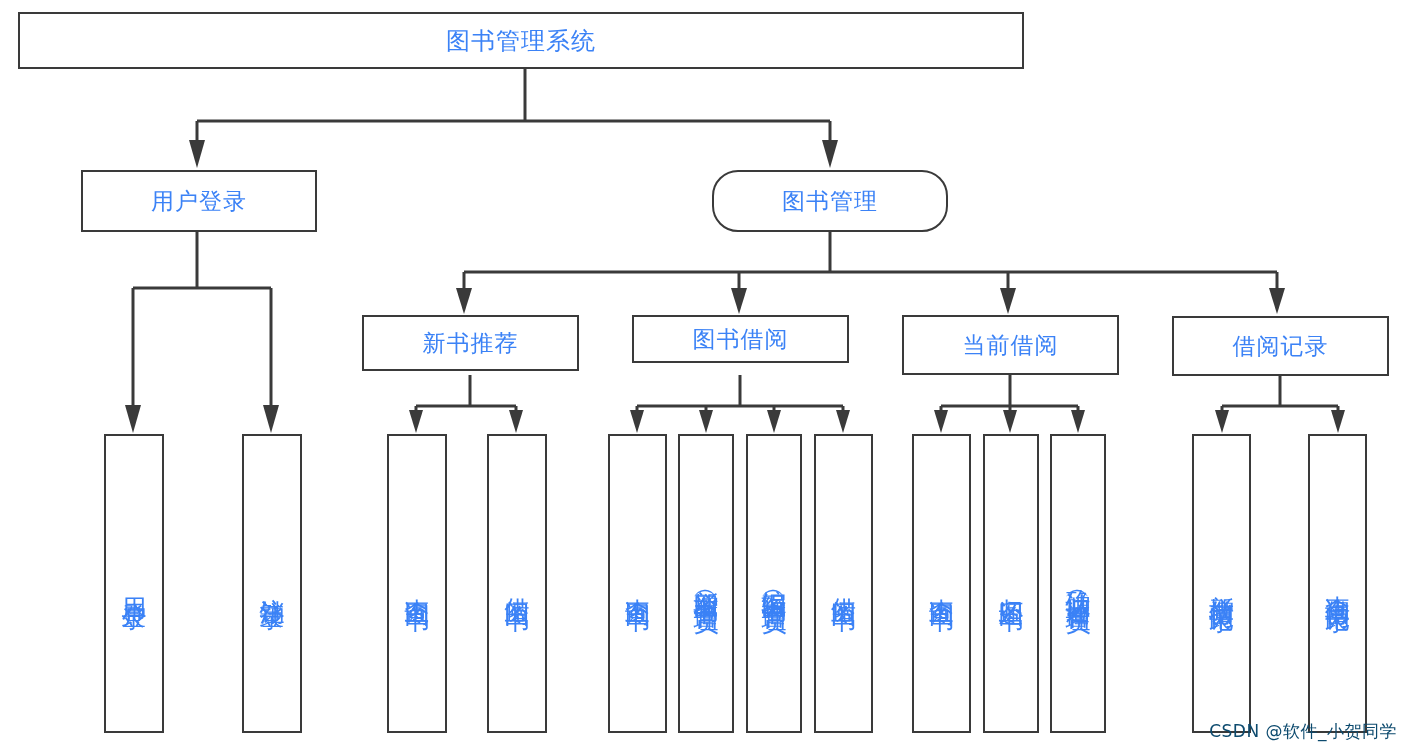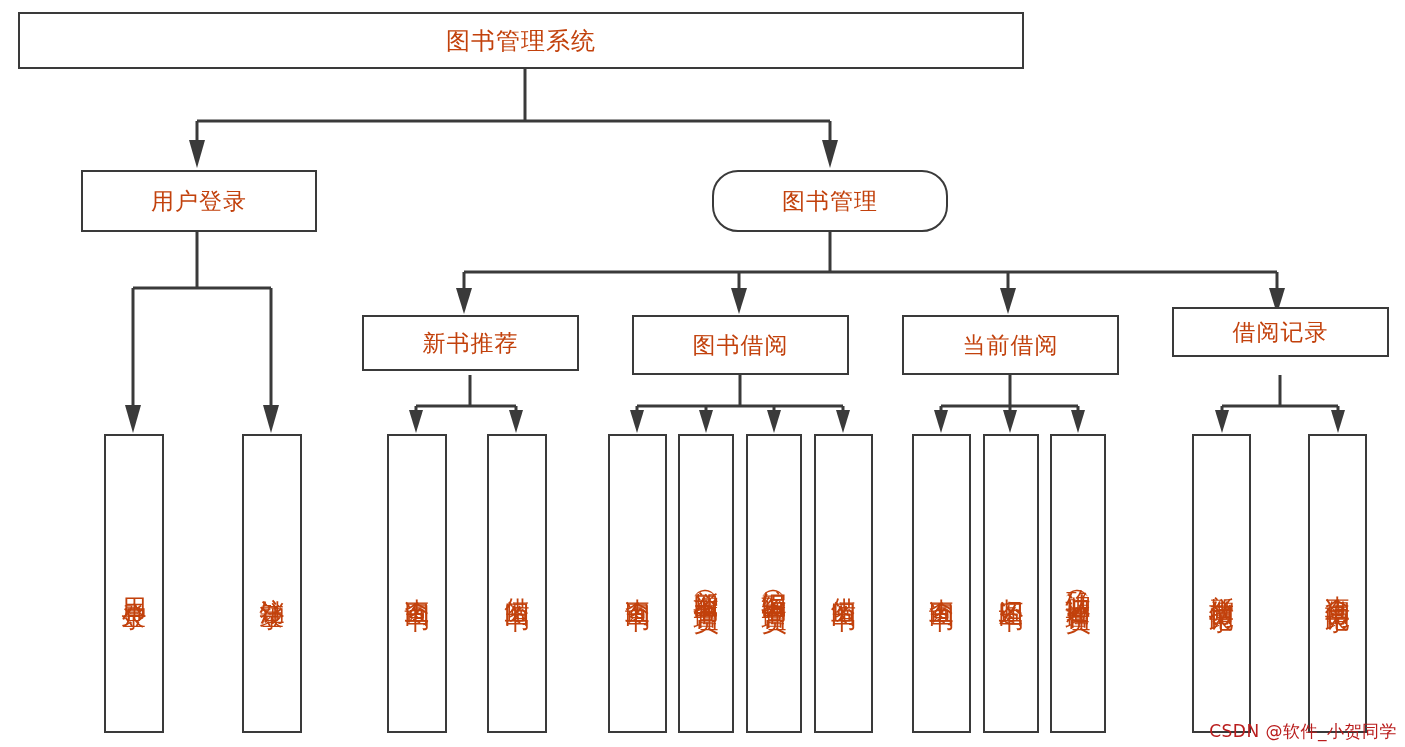--- a/index.html
+++ b/index.html
@@ -30,21 +30,21 @@
   }
   .node-label {
     position: absolute;
     left: 0;
     top: 0;
     width: 100%;
     height: 100%;
     display: flex;
     align-items: center;
     justify-content: center;
-    color: #c2410c;
+    color: #3b82f6;
     letter-spacing: 1px;
     white-space: nowrap;
   }
   .node-label.horizontal {
     font-size: 23px;
   }
   .node-label.vertical {
     writing-mode: vertical-rl;
     text-orientation: upright;
     font-size: 25px;
@@ -71,21 +71,21 @@
   }
   svg.connectors polygon.arrow-head {
     fill: #3a3a3a;
     stroke: none;
   }
   #watermark {
     position: absolute;
     right: 8px;
     bottom: 4px;
     font-size: 17px;
-    color: #b91c1c;
+    color: #0c4a6e;
     letter-spacing: 0.5px;
     white-space: nowrap;
   }
 </style>
 </head>
 <body>
 
 <div id="diagram-root">
 
   <svg class="connectors" viewBox="0 0 1405 747">
@@ -159,27 +159,27 @@
   <div class="node-box" style="left:81px; top:170px; width:236px; height:62px;">
     <span class="node-label horizontal">用户登录</span>
   </div>
   <div class="node-box" style="left:712px; top:170px; width:236px; height:62px;border-radius:26px;">
     <span class="node-label horizontal">图书管理</span>
   </div>
 
   <div class="node-box" style="left:362px; top:315px; width:217px; height:56px;">
     <span class="node-label horizontal">新书推荐</span>
   </div>
-  <div class="node-box" style="left:632px; top:315px; width:217px; height:60px;">
+  <div class="node-box" style="left:632px; top:315px; width:217px; height:48px;">
     <span class="node-label horizontal">图书借阅</span>
   </div>
   <div class="node-box" style="left:902px; top:315px; width:217px; height:60px;padding-left:28px;">
     <span class="node-label horizontal">当前借阅</span>
   </div>
-  <div class="node-box" style="left:1172px; top:307px; width:217px; height:50px;">
+  <div class="node-box" style="left:1172px; top:316px; width:217px; height:60px;">
     <span class="node-label horizontal">借阅记录</span>
   </div>
 
   <div class="node-box" style="left:104px; top:434px; width:60px; height:299px;">
     <span class="node-label vertical">用户登录</span>
   </div>
   <div class="node-box" style="left:242px; top:434px; width:60px; height:299px;">
     <span class="node-label vertical">注销登录</span>
   </div>
 

